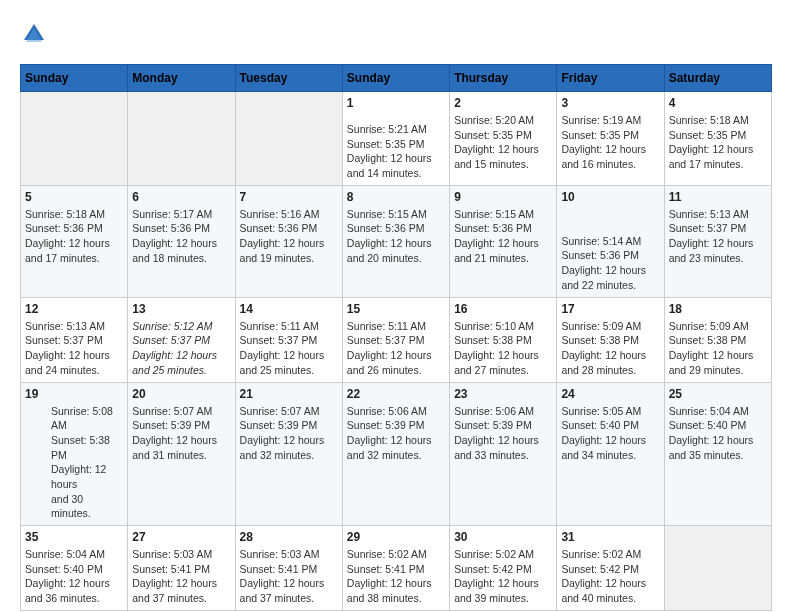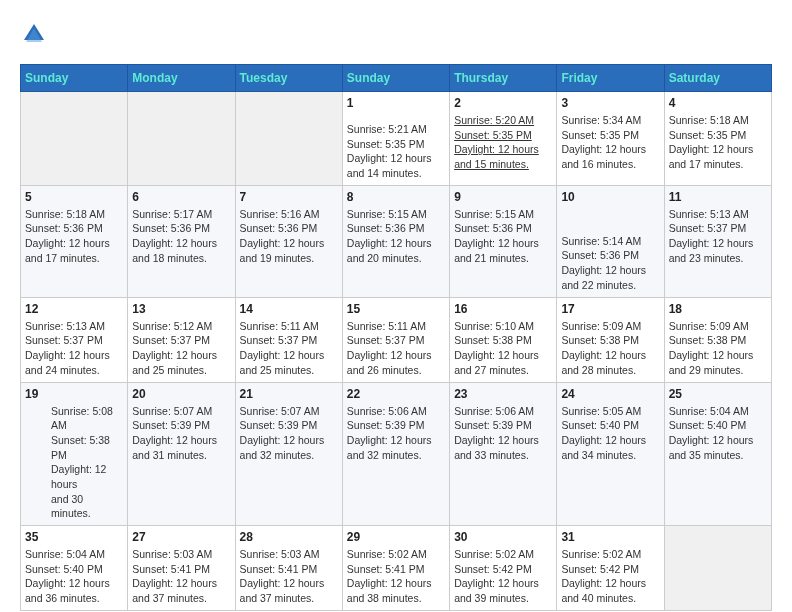--- a/index.html
+++ b/index.html
@@ -42,21 +42,21 @@
       font-size: 15px;
       color: #555;
     }
     .calendar {
       width: 100%;
       border-collapse: collapse;
       font-size: 11px;
     }
     .calendar thead th {
       background: #2a6ebb;
-      color: #5eead4;
+      color: #000000;
       padding: 6px 4px;
       text-align: left;
       font-size: 12px;
       font-weight: bold;
       border: 1px solid #1e57a0;
     }
     .calendar tbody td {
       border: 1px solid #ccc;
       vertical-align: top;
       padding: 4px;
@@ -122,28 +122,28 @@
         <td class="empty-cell"></td>
         <td>
           <div class="day-num">1</div>
           <div class="day-info" style="white-space: pre-line; margin-top: 12px;">Sunrise: 5:21 AM
 Sunset: 5:35 PM
 Daylight: 12 hours
 and 14 minutes.</div>
         </td>
         <td>
           <div class="day-num">2</div>
-          <div class="day-info" style="white-space: pre-line; text-decoration: underline;">Sunrise: 5:20 AM
+          <div class="day-info" style="white-space: pre-line;">Sunrise: 5:20 AM
 Sunset: 5:35 PM
 Daylight: 12 hours
 and 15 minutes.</div>
         </td>
         <td>
           <div class="day-num">3</div>
-          <div class="day-info" style="white-space: pre-line;">Sunrise: 5:34 AM
+          <div class="day-info" style="white-space: pre-line;">Sunrise: 5:19 AM
 Sunset: 5:35 PM
 Daylight: 12 hours
 and 16 minutes.</div>
         </td>
         <td>
           <div class="day-num">4</div>
           <div class="day-info" style="white-space: pre-line;">Sunrise: 5:18 AM
 Sunset: 5:35 PM
 Daylight: 12 hours
 and 17 minutes.</div>
@@ -203,21 +203,21 @@
       <tr>
         <td>
           <div class="day-num">12</div>
           <div class="day-info" style="white-space: pre-line;">Sunrise: 5:13 AM
 Sunset: 5:37 PM
 Daylight: 12 hours
 and 24 minutes.</div>
         </td>
         <td>
           <div class="day-num">13</div>
-          <div class="day-info" style="white-space: pre-line;">Sunrise: 5:12 AM
+          <div class="day-info" style="white-space: pre-line; font-style: italic;">Sunrise: 5:12 AM
 Sunset: 5:37 PM
 Daylight: 12 hours
 and 25 minutes.</div>
         </td>
         <td>
           <div class="day-num">14</div>
           <div class="day-info" style="white-space: pre-line;">Sunrise: 5:11 AM
 Sunset: 5:37 PM
 Daylight: 12 hours
 and 25 minutes.</div>

